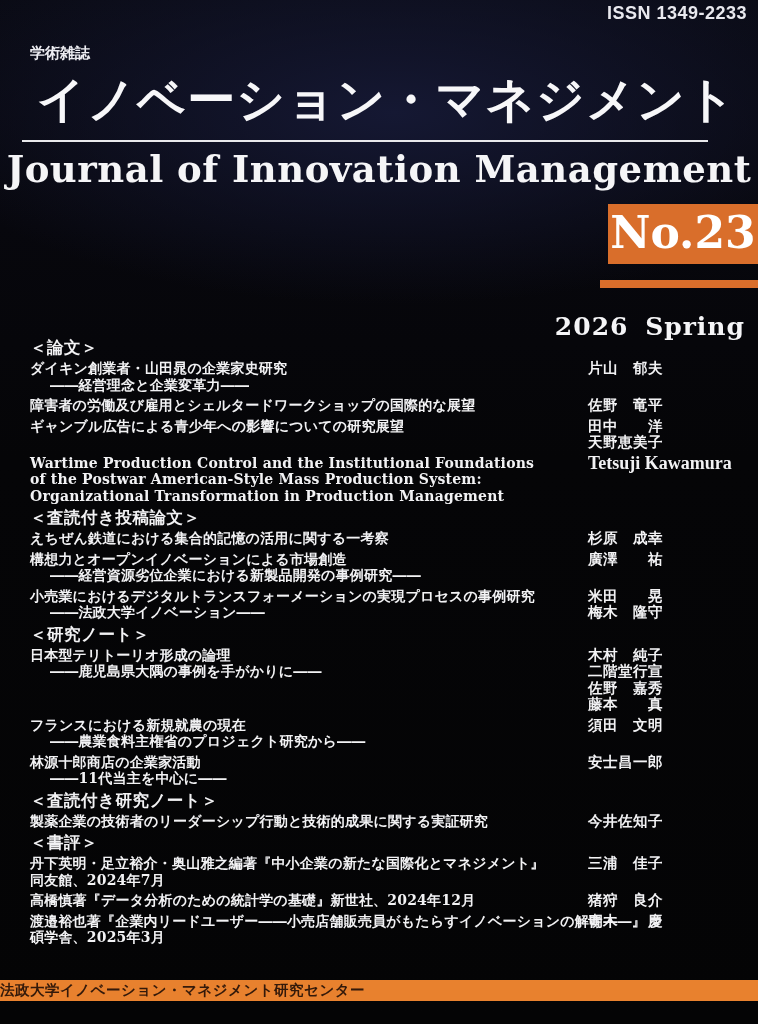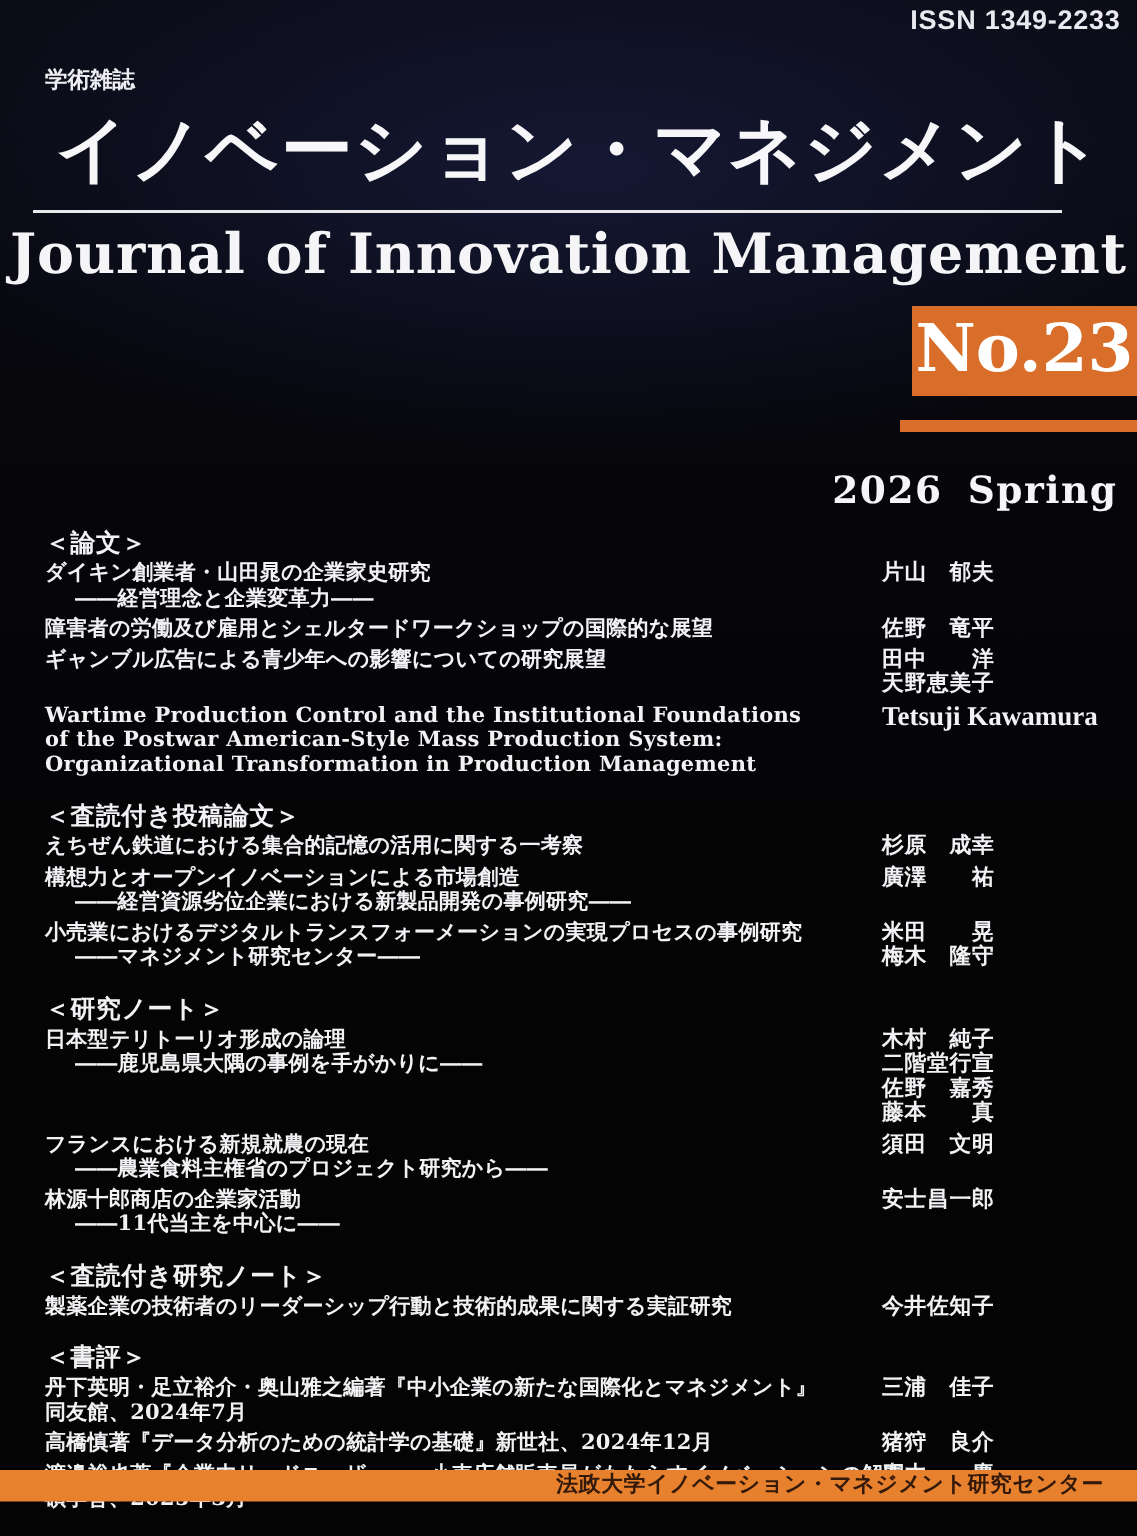--- a/index.html
+++ b/index.html
@@ -58,21 +58,21 @@
     position: absolute; top: 288px; right: 13px;
     font-size: 25px; font-weight: bold; letter-spacing: 1px; word-spacing: 7px;
     color: #f5f5f7; white-space: nowrap; margin-top: 24px;
   }
   
   .toc {
     position: absolute; top: 336px; left: 30px; width: 708px;
   }
   .toc-section-heading {
     font-size: 16.5px; font-weight: bold; color: #f2f2f4;
-    line-height: 19px; margin: 16px 0 3px 0; letter-spacing: 0.5px;
+    line-height: 19px; margin: 2px 0 3px 0; letter-spacing: 0.5px;
   }
   .toc-item { display: flex; align-items: flex-start; margin-bottom: 4px; }
   .toc-titles { flex: 1 1 auto; min-width: 0; }
   .title-line {
     font-size: 14px; font-weight: bold; line-height: 16.5px;
     letter-spacing: 0.2px; white-space: nowrap;
   }
   .title-line.subtitle { padding-left: 20px; }
   .toc-authors { flex: 0 0 150px; width: 150px; }
   .author-line {
@@ -80,21 +80,21 @@
     white-space: pre; letter-spacing: 0.5px;
   }
   .author-line.latin {
     font-family: Liberation Serif, serif;
     font-size: 18px; letter-spacing: 0px;
   }
   
   .footer-band {
     position: absolute; left: 0; right: 0; bottom: 23px; height: 21px;
     background: var(--band, #e8812e);
-    display: flex; align-items: center; justify-content: flex-end;
+    display: flex; align-items: center; 
   }
   .footer-publisher {
     font-family: "Liberation Sans", sans-serif;
     font-size: 14.5px; font-weight: bold; color: var(--footer-text, #33190a);
     padding-right: 22px; letter-spacing: 0.5px; line-height: 21px;
   }
 </style>
 </head>
 <body style="--accent: #D96E2B; --band: #E8812E; --footer-text: #33190A;">
 
@@ -171,21 +171,21 @@
             <div class="title-line">構想力とオープンイノベーションによる市場創造</div>
             <div class="title-line subtitle">――経営資源劣位企業における新製品開発の事例研究――</div>
           </div>
           <div class="toc-authors">
             <div class="author-line">廣澤　　祐</div>
           </div>
         </div>
         <div class="toc-item">
           <div class="toc-titles">
             <div class="title-line">小売業におけるデジタルトランスフォーメーションの実現プロセスの事例研究</div>
-            <div class="title-line subtitle">――マネジメント研究センター――</div>
+            <div class="title-line subtitle">――法政大学イノベーション――</div>
           </div>
           <div class="toc-authors">
             <div class="author-line">米田　　晃</div>
             <div class="author-line">梅木　隆守</div>
           </div>
         </div>
       </div>
       <div class="toc-section">
         <div class="toc-section-heading">＜研究ノート＞</div>
         <div class="toc-item">

